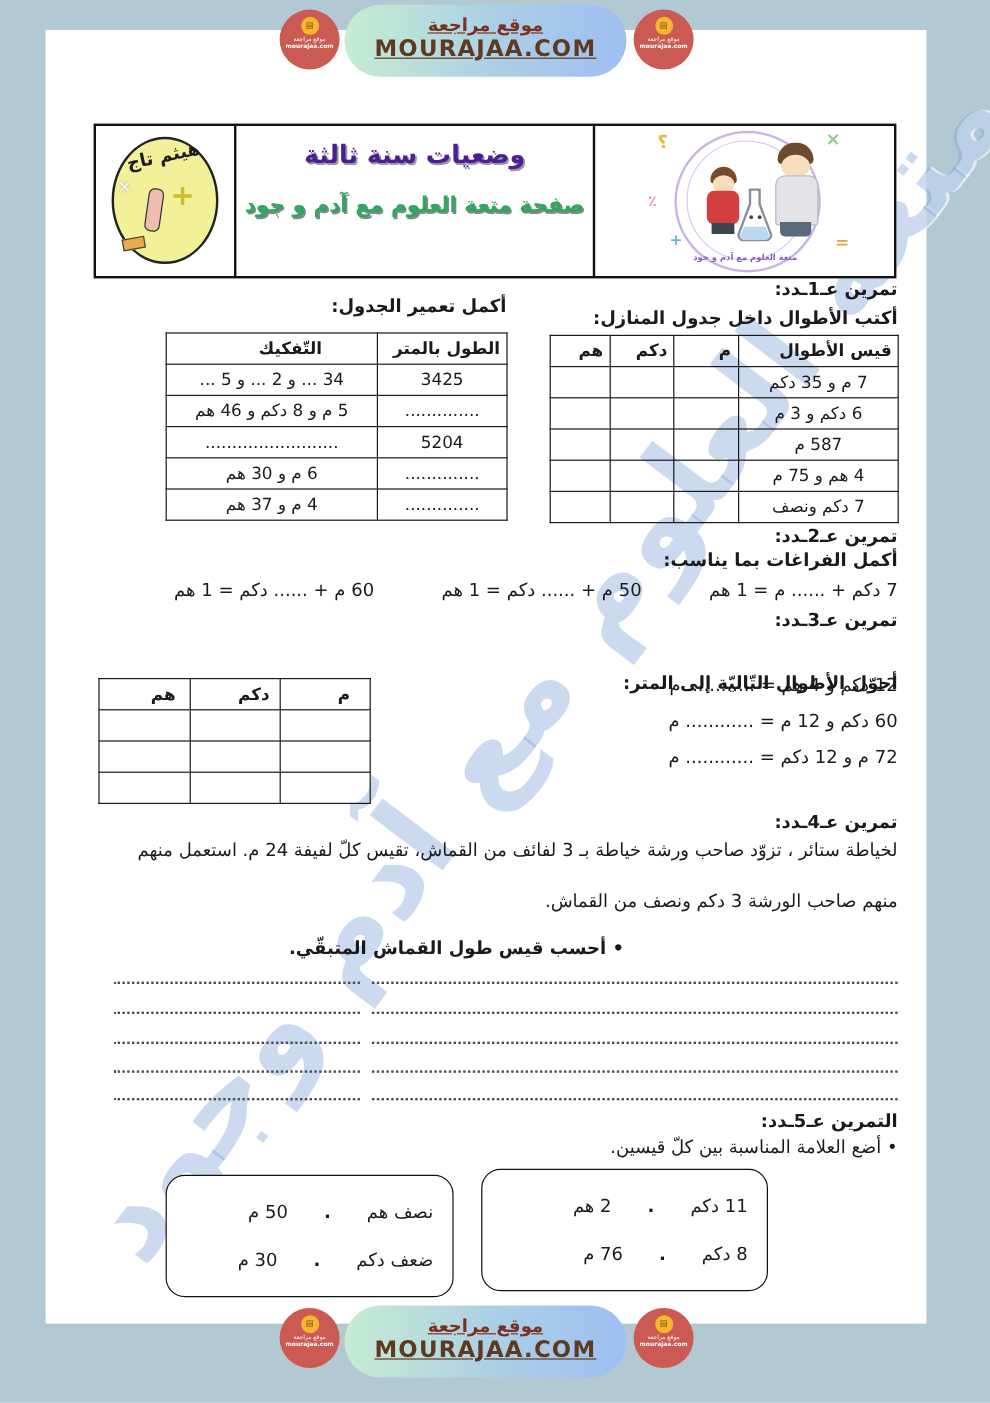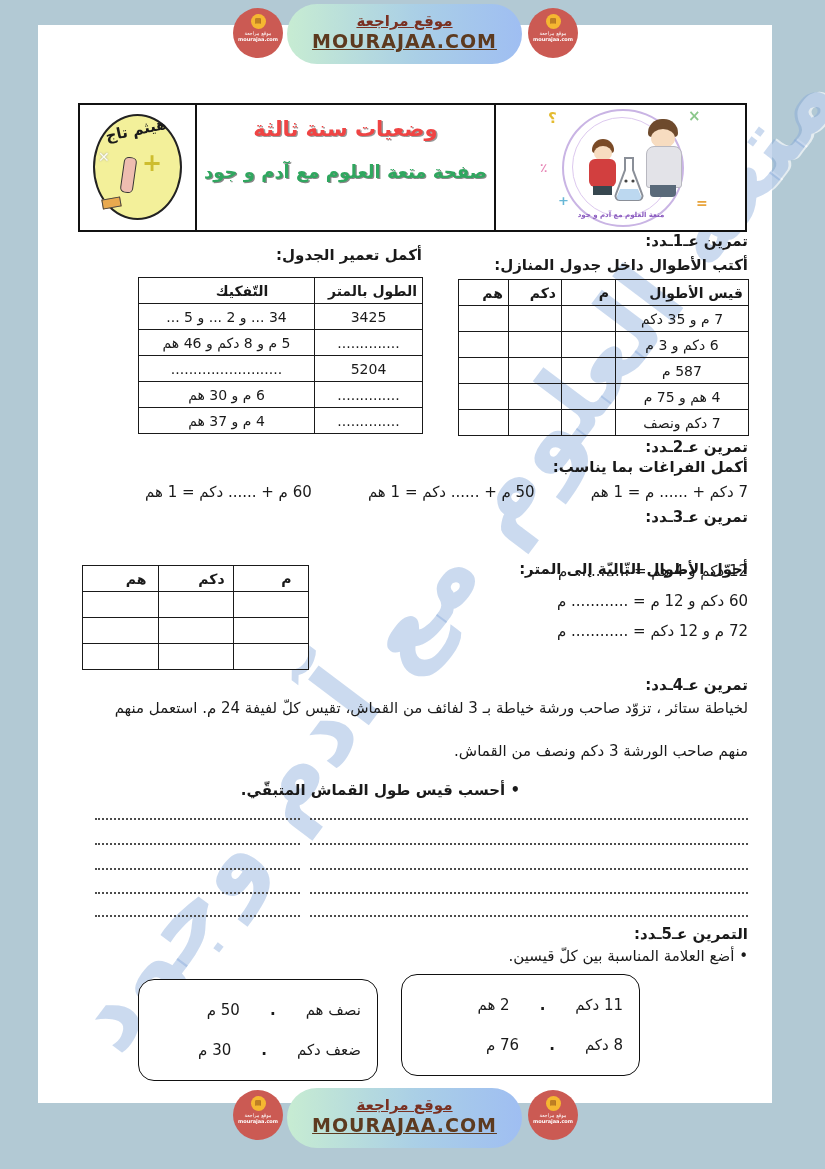--- a/index.html
+++ b/index.html
@@ -31,21 +31,21 @@
   .cell-title{width:297px;border-right:2.5px solid #111;position:relative;text-align:center;}
   .cell-mascot{flex:1;position:relative;overflow:hidden;}
   .seal{position:absolute;left:13px;top:9px;width:85px;height:102px;border:2.5px solid #222;
     border-radius:50%;background:#f3f09a;}
   .seal-txt{position:absolute;left:14px;top:16px;width:84px;transform:rotate(-12deg);
     font-size:15px;font-weight:bold;text-align:center;}
   .tube{position:absolute;left:42px;top:52px;width:11px;height:34px;background:#eebdb0;
     border:1.5px solid #333;border-radius:5px;transform:rotate(8deg);}
   .eraser{position:absolute;left:22px;top:93px;width:17px;height:8px;background:#e9a94e;
     border:1px solid #444;transform:rotate(-10deg);}
-  .t-red{font-size:21px;font-weight:bold;color:#ef4444;text-shadow:1.4px 1.4px 0 #999;margin-top:12px;}
+  .t-red{font-size:21px;font-weight:bold;color:#4c1d95;text-shadow:1.4px 1.4px 0 #999;margin-top:12px;}
   .t-green{font-size:18px;font-weight:bold;color:#2fa75f;text-shadow:1.2px 1.2px 0 #888;margin-top:20px;}
   .ring1{position:absolute;left:66px;top:4px;width:118px;height:114px;border:2px solid #c9b4e4;border-radius:50%;}
   .ring2{position:absolute;left:76px;top:12px;width:98px;height:98px;border:1.5px solid #ddc9ef;border-radius:50%;}
   .glyph{position:absolute;font-weight:bold;}
   .caption{position:absolute;left:58px;top:106px;width:134px;font-size:7px;font-weight:bold;
     color:#8a5abf;text-align:center;}
   
   .xt{position:absolute;direction:rtl;text-align:right;font-size:15px;}
   
   table.tbl{position:absolute;border-collapse:collapse;table-layout:fixed;direction:rtl;background:transparent;}

